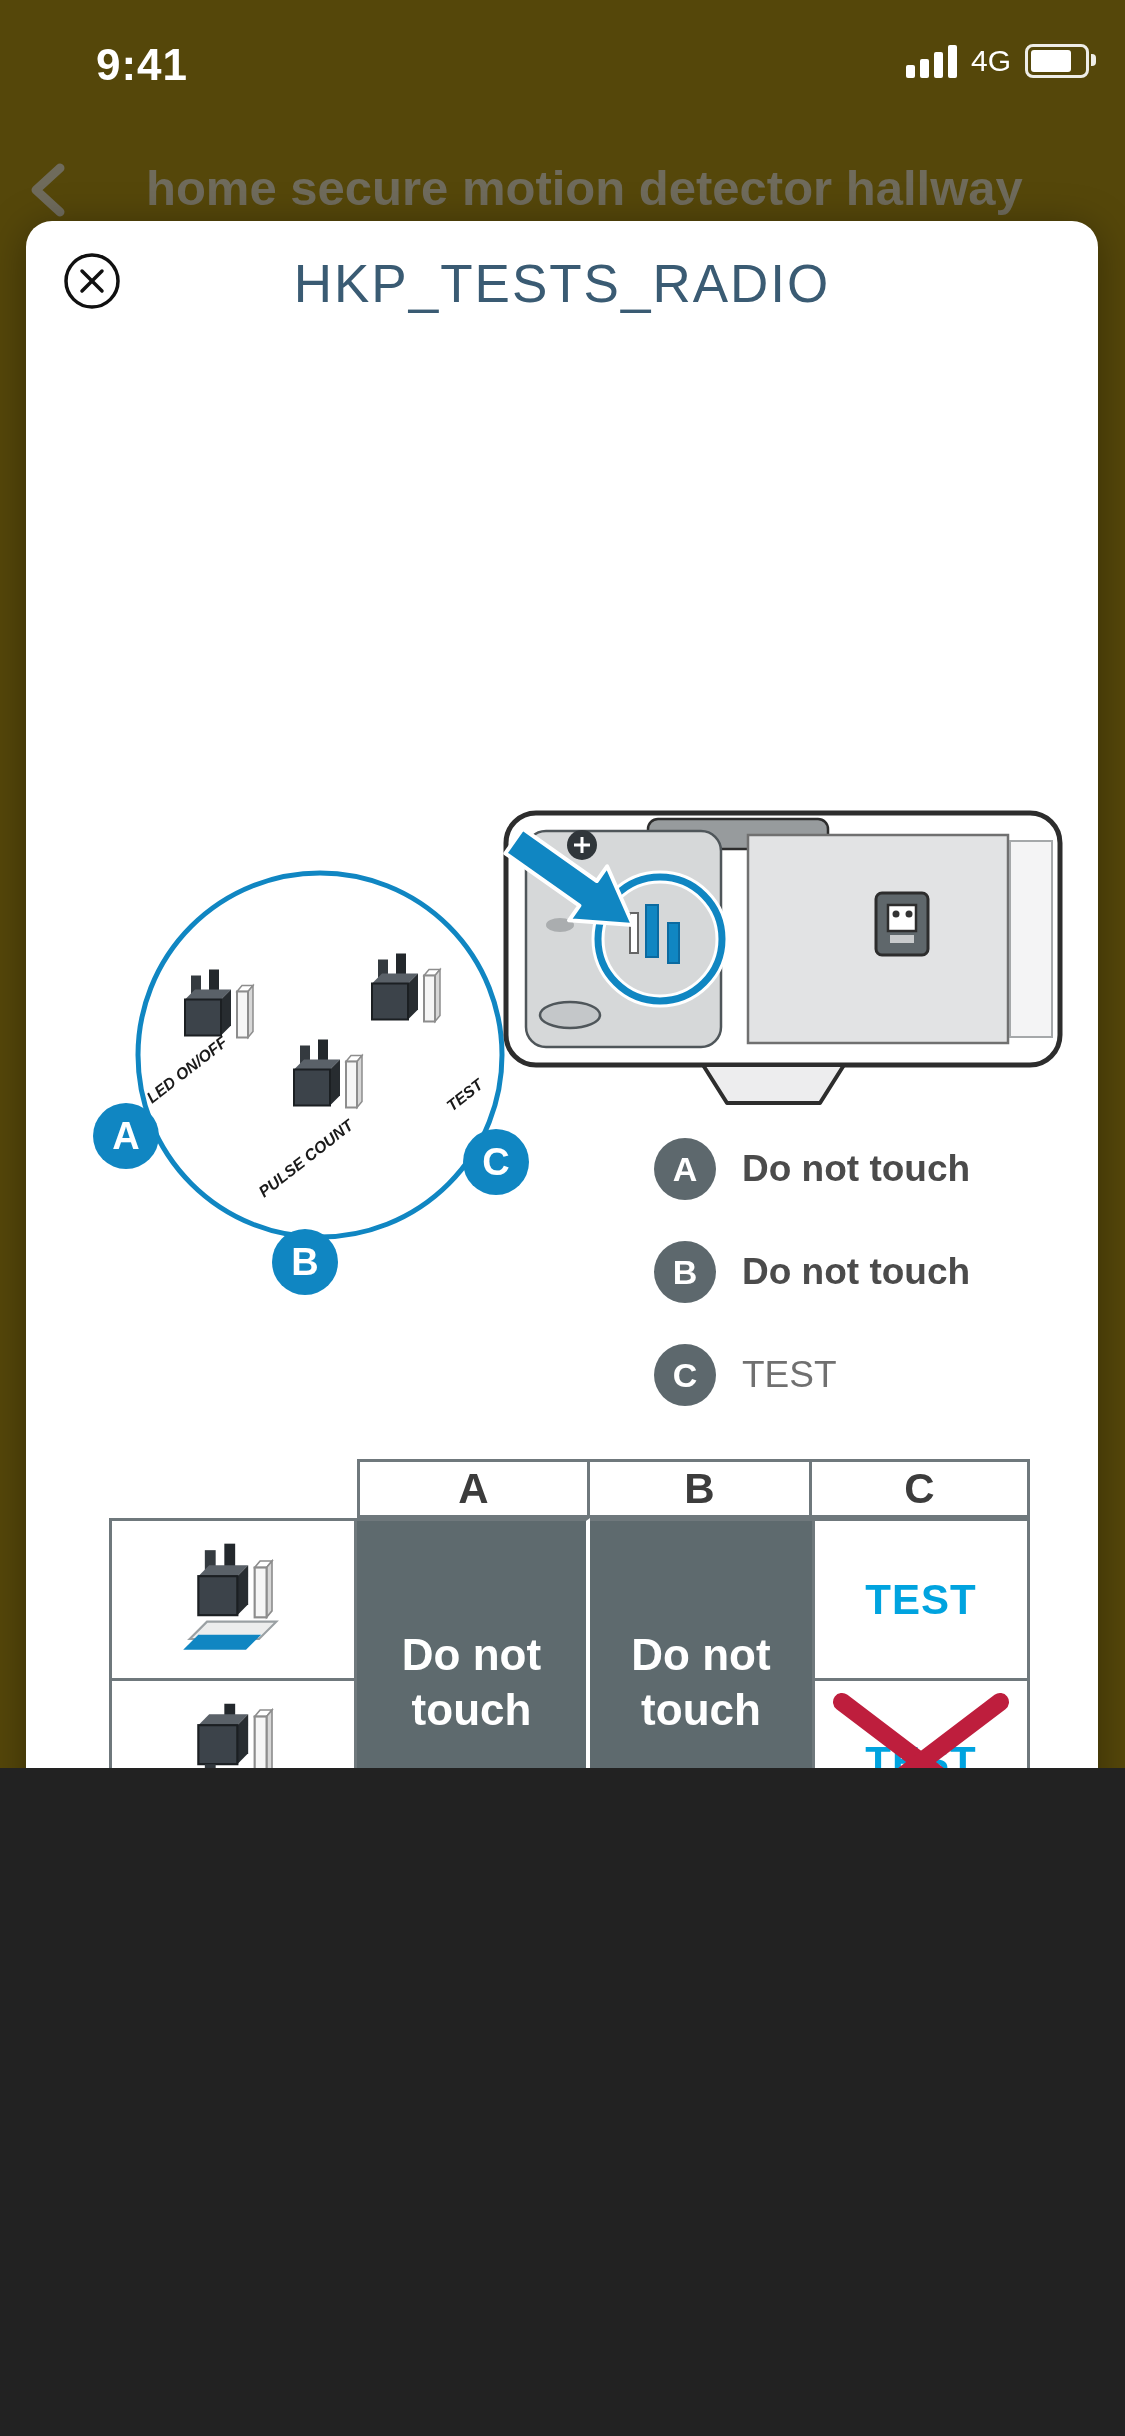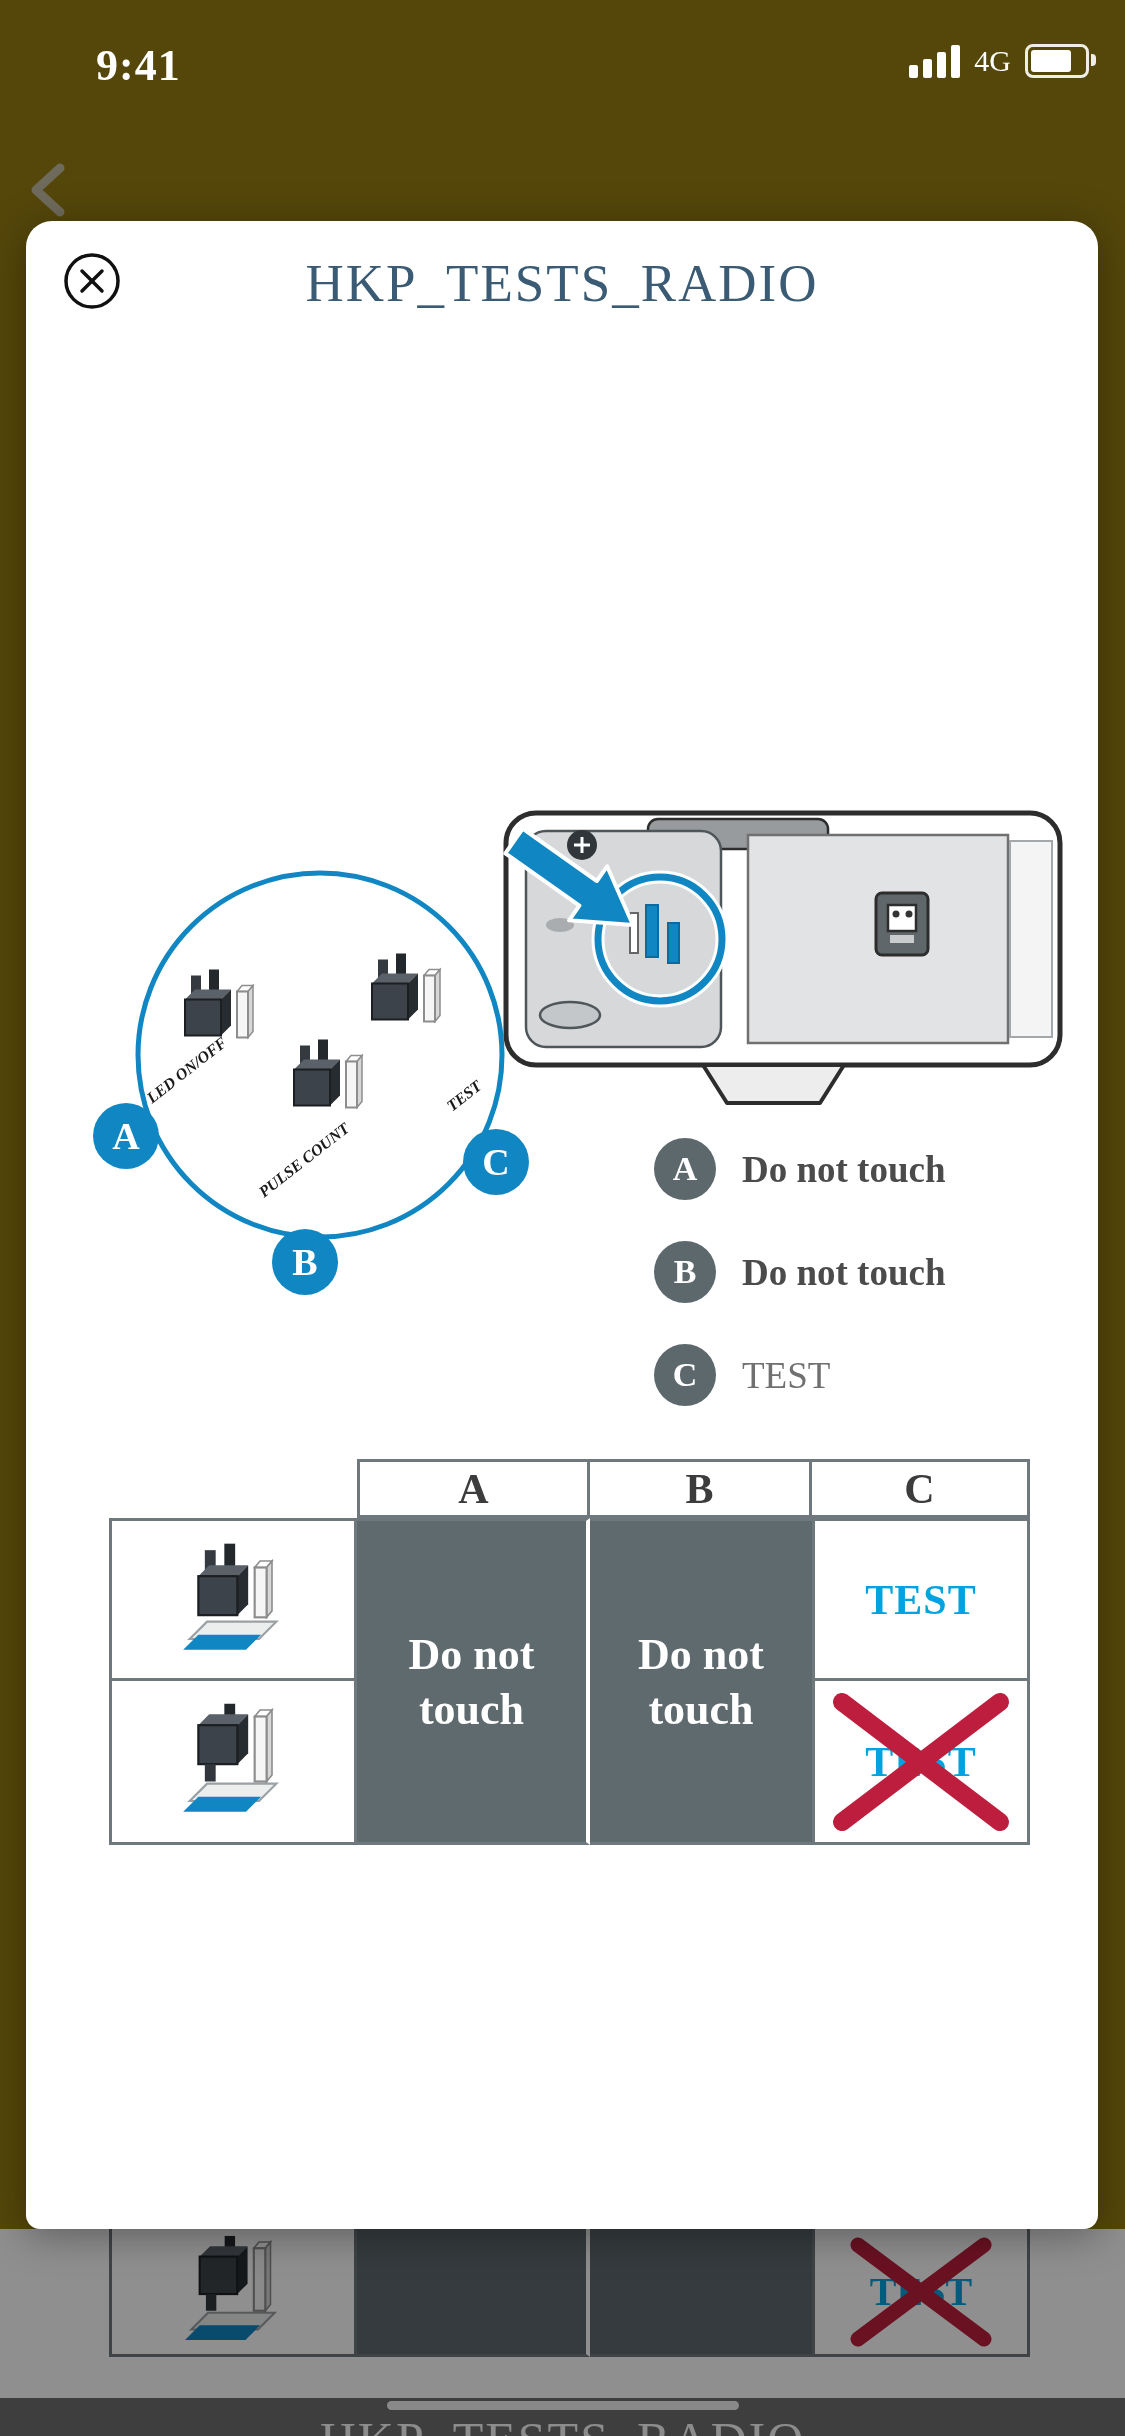--- a/index.html
+++ b/index.html
@@ -1,17 +1,17 @@
 <!DOCTYPE html>
 <html><head>
 <meta charset="utf-8">
 <style>
   html,body{margin:0;padding:0;background:#222;}
-  .screen{position:relative;width:1125px;height:2436px;overflow:hidden;
-          background:#55470a;font-family:Liberation Serif, serif;}
+  .screen{position:relative;width:1125px;height:1768px;overflow:hidden;
+          background:#55470a;font-family:Liberation Sans, sans-serif;}
 
   
   .status-bar{position:absolute;top:0;left:0;right:0;height:100px;color:#fff;z-index:40;}
   .sb-time{position:absolute;left:96px;top:40px;font-size:44px;font-weight:700;letter-spacing:1px;}
   .sb-right{position:absolute;right:36px;top:44px;display:flex;align-items:center;gap:14px;}
   .bars{display:flex;align-items:flex-end;gap:5px;height:34px;}
   .bar{width:9px;background:#fff;border-radius:2px;}
   .b1{height:13px}.b2{height:19px}.b3{height:26px}.b4{height:33px}
   .sb-net{font-size:30px;}
   .batt{position:relative;width:58px;height:28px;border:3px solid rgba(255,255,255,.9);border-radius:8px;}
@@ -124,20 +124,21 @@
           <div class="batt-fill"></div>
         </div>
     </div>
   </div>
 
   <div class="nav-back">
     <svg width="44" height="60">
       <polyline points="34,8 10,30 34,52" stroke="#6f6b5c" stroke-width="9" fill="none" stroke-linecap="round" stroke-linejoin="round"></polyline>
     </svg>
   </div>
+  <div class="nav-title">home secure motion detector hallway</div>
 
   <div class="under-bottom">
     <div class="ub-row">
       <div class="ub-c ub-img">
         <svg viewBox="0 0 96 112" width="100" height="118">
           <polygon points="8,92 24,76 88,76 72,92" fill="#eceded" stroke="#9aa0a3" stroke-width="2"></polygon>
           <polygon points="2,102 16,88 74,88 60,102" fill="#1086c2"></polygon>
           <use href="#jumper-raised" x="10" y="2" width="80" height="78"></use>
         </svg>
       </div>

